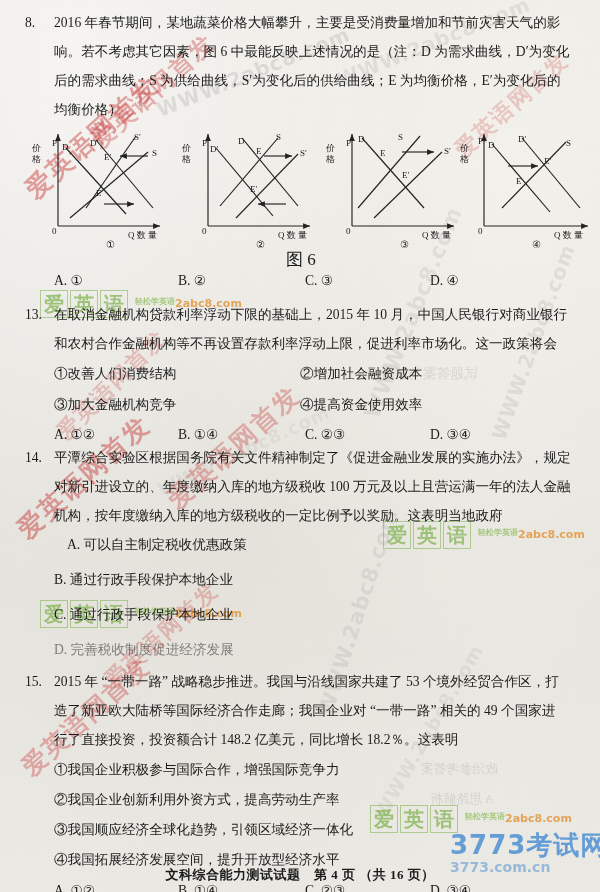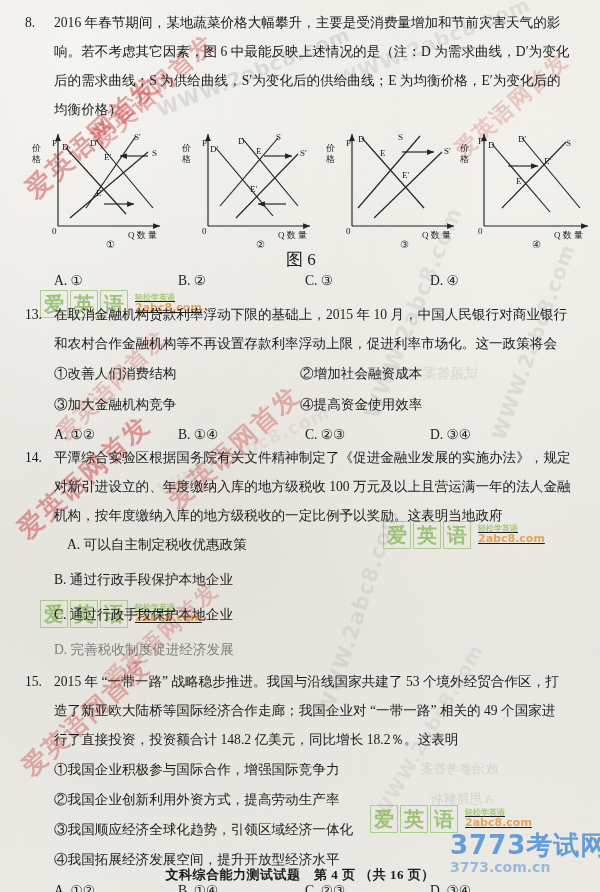--- a/index.html
+++ b/index.html
@@ -52,21 +52,21 @@
   }
   
   .logo-wm{position:absolute;z-index:4;pointer-events:none;user-select:none;display:flex;align-items:center;gap:4px;}
   .logo-wm .cells{display:flex;gap:2px;}
   .logo-wm .cell{
     width:26px;height:26px;border:1px solid rgba(122,176,74,.55);
     color:rgba(122,176,74,.70);
     font-family:"DejaVu Sans",sans-serif;font-weight:700;font-size:20px;
     display:flex;align-items:center;justify-content:center;line-height:1;
   }
-  .logo-wm .side{display:flex;flex-direction:column;justify-content:center;line-height:1.05;margin-left:3px;text-decoration:underline;}
+  .logo-wm .side{display:flex;flex-direction:row;justify-content:center;line-height:1.05;margin-left:3px;}
   .logo-wm .side .t1{color:rgba(140,190,90,.75);font-family:"DejaVu Sans",sans-serif;font-size:8px;font-weight:700;}
   .logo-wm .side .t2{color:rgba(226,140,40,.75);font-family:"DejaVu Sans",sans-serif;font-size:11px;font-weight:700;}
 
   
   .site-wm{position:absolute;z-index:5;pointer-events:none;user-select:none;}
   .site-wm .blue{
     color:rgba(48,128,208,.72);font-family:"DejaVu Sans",sans-serif;
     font-weight:700;font-size:26px;line-height:1;letter-spacing:1px;white-space:nowrap;
   }
   .site-wm .blue2{

